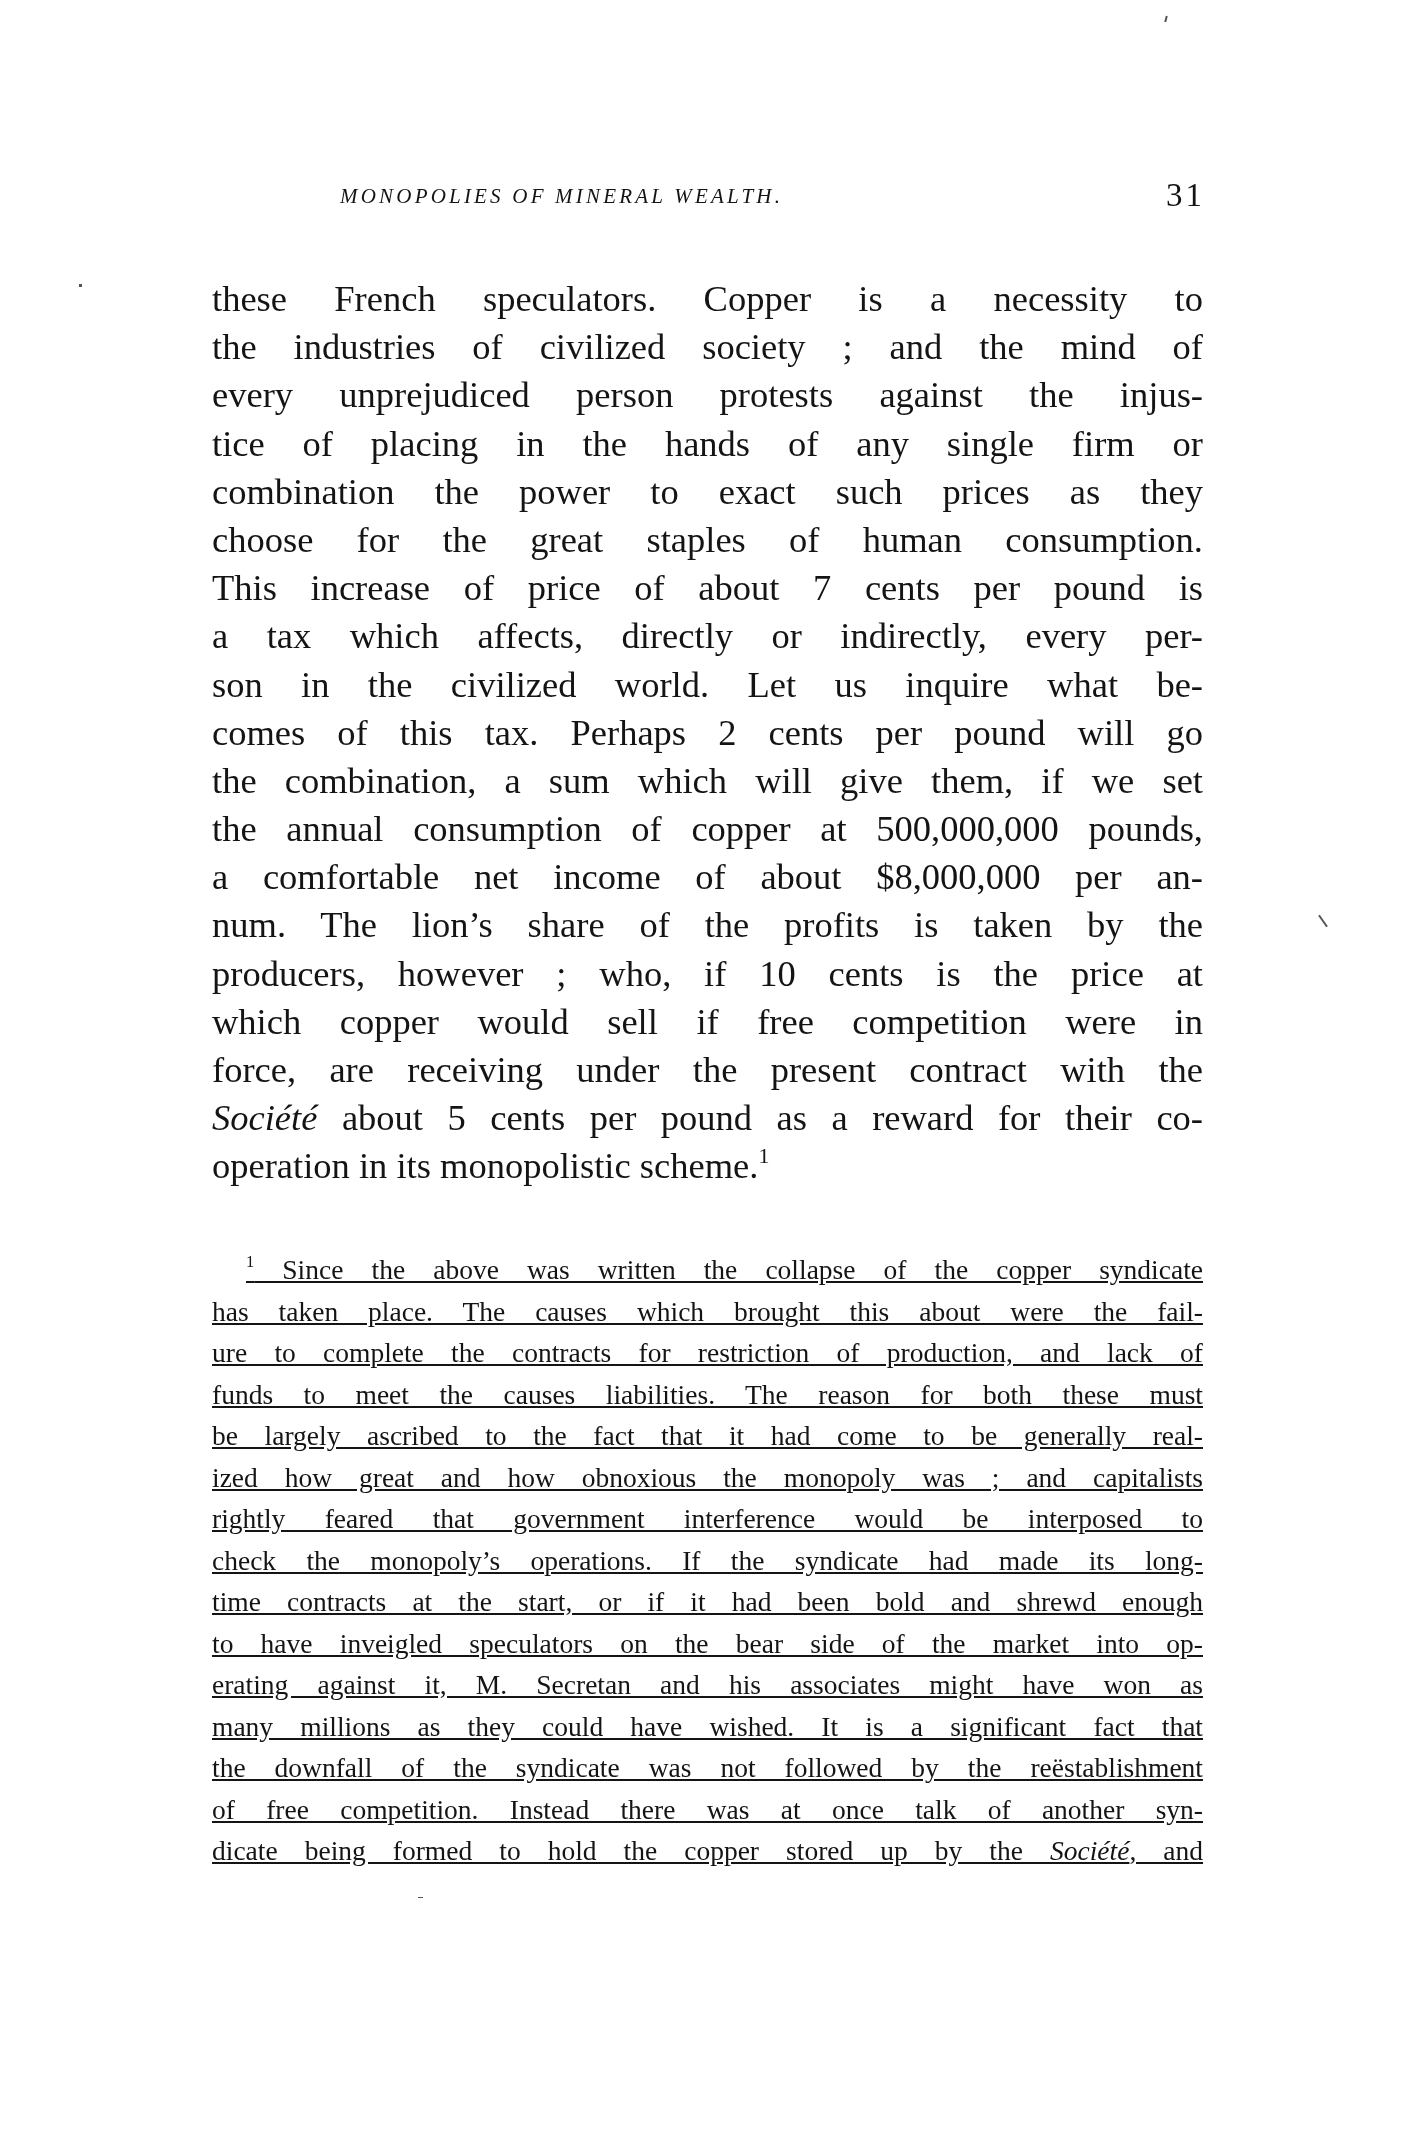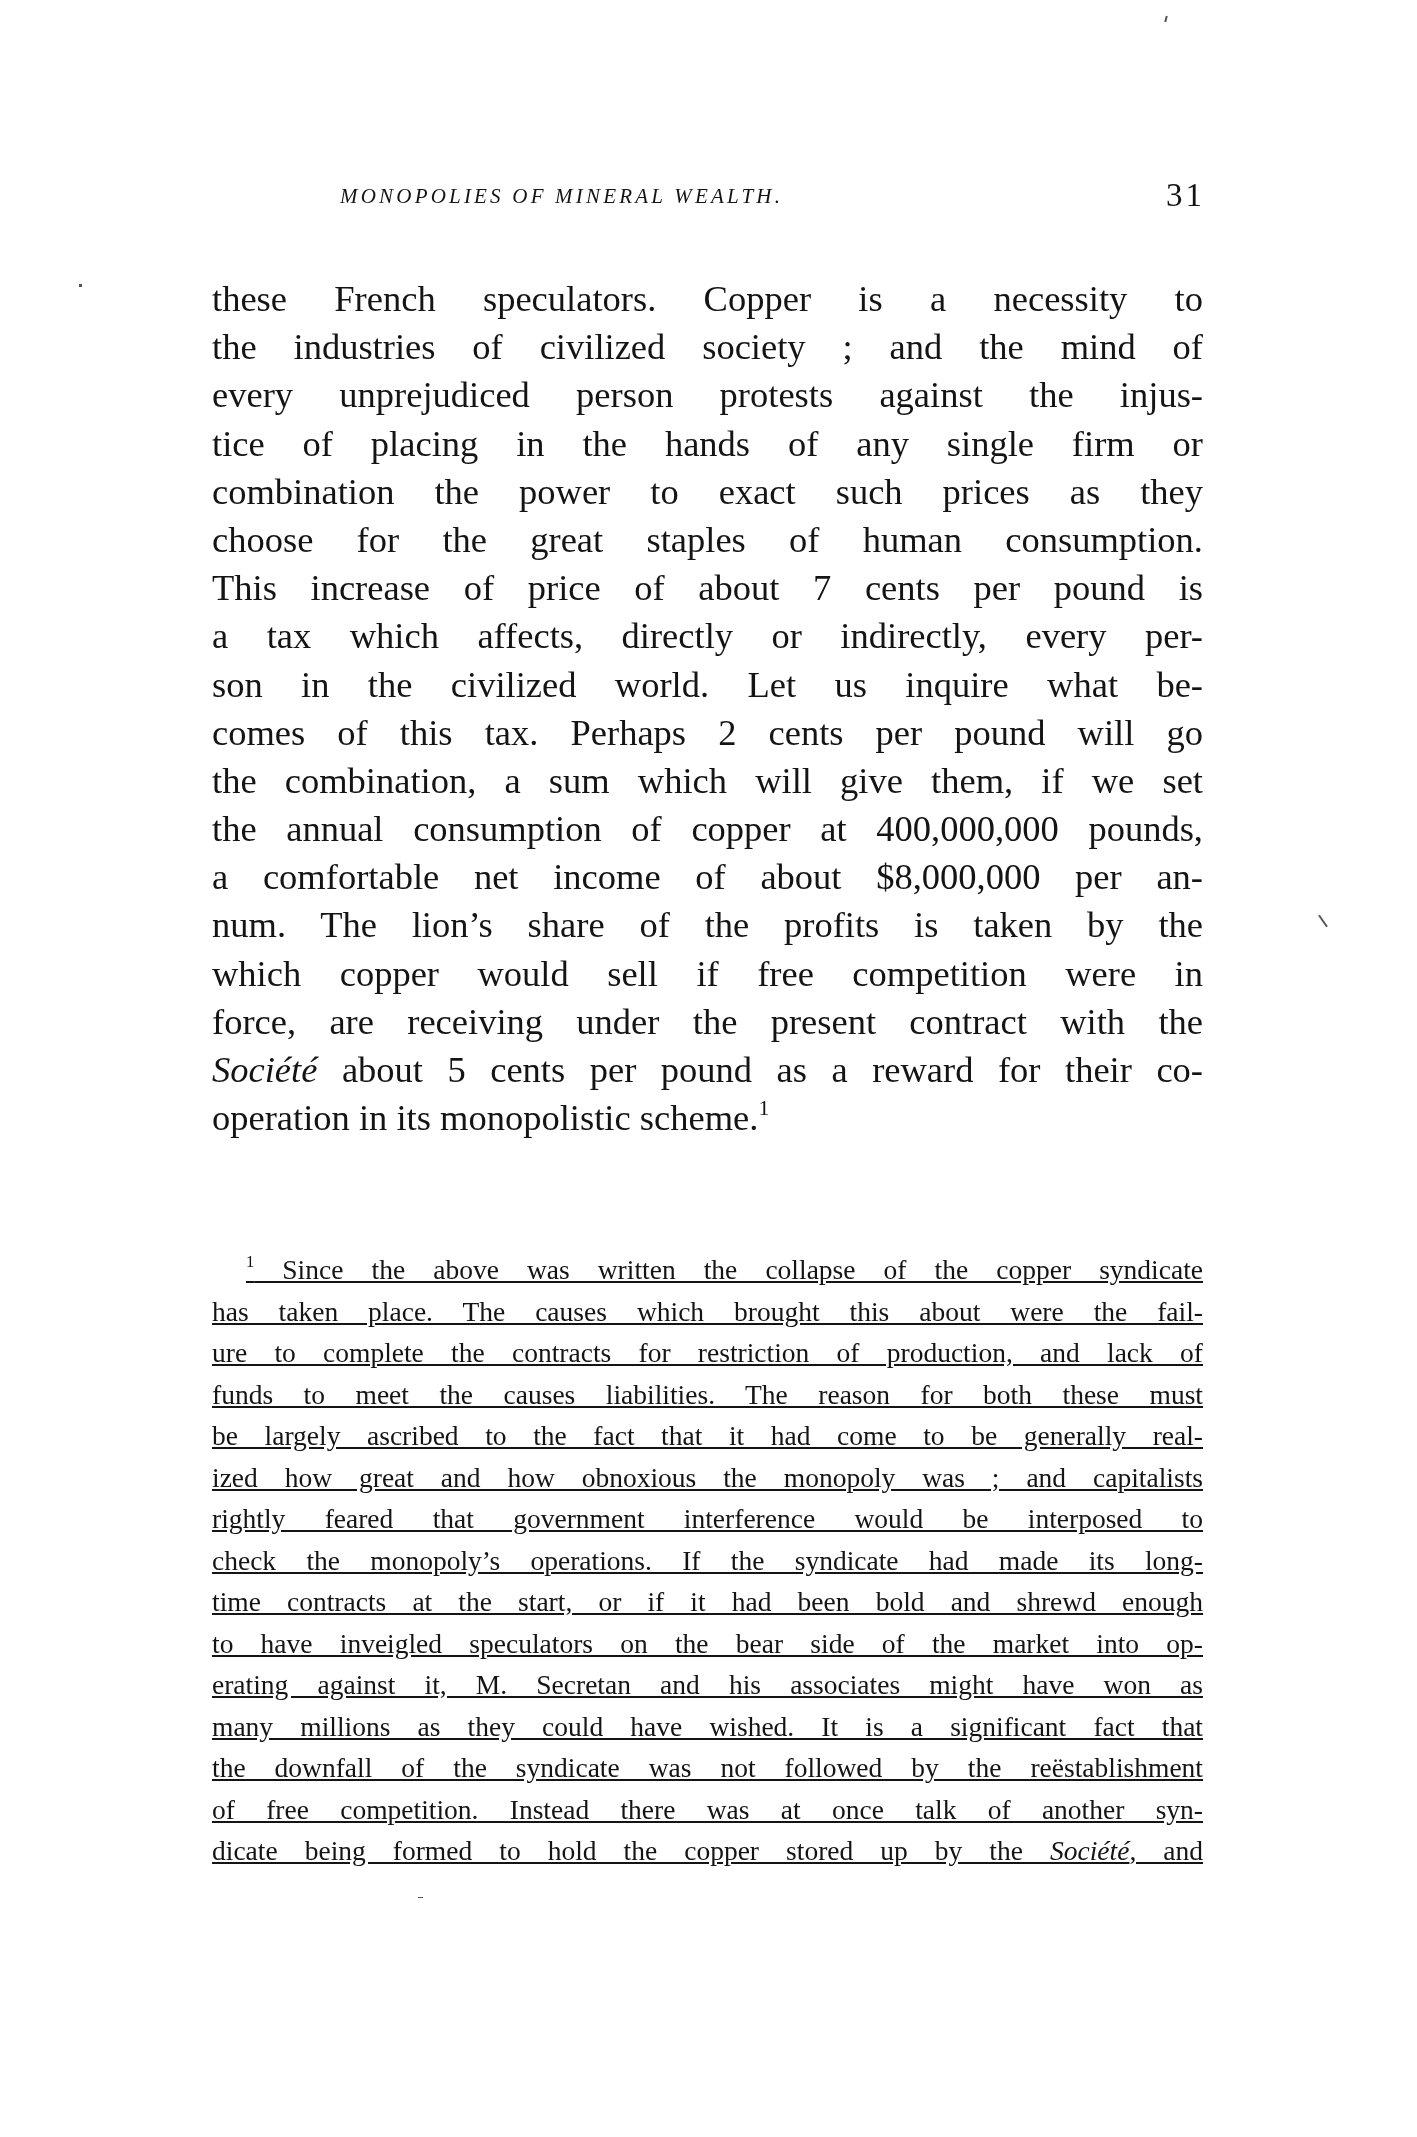--- a/index.html
+++ b/index.html
@@ -94,23 +94,24 @@
   <span class="line justify">the industries of civilized society ; and the mind of</span>
   <span class="line justify">every unprejudiced person protests against the injus-</span>
   <span class="line justify">tice of placing in the hands of any single firm or</span>
   <span class="line justify">combination the power to exact such prices as they</span>
   <span class="line justify">choose for the great staples of human consumption.</span>
   <span class="line justify">This increase of price of about 7 cents per pound is</span>
   <span class="line justify">a tax which affects, directly or indirectly, every per-</span>
   <span class="line justify">son in the civilized world. Let us inquire what be-</span>
   <span class="line justify">comes of this tax. Perhaps 2 cents per pound will go</span>
   <span class="line justify">the combination, a sum which will give them, if we set</span>
-  <span class="line justify">the annual consumption of copper at 400,000,000 pounds,</span>
+  <span class="line justify">the annual consumption of copper at 500,000,000 pounds,</span>
   <span class="line justify">a comfortable net income of about $8,000,000 per an-</span>
   <span class="line justify">num. The lion’s share of the profits is taken by the</span>
+  <span class="line justify">producers, however ; who, if 10 cents is the price at</span>
   <span class="line justify">which copper would sell if free competition were in</span>
   <span class="line justify">force, are receiving under the present contract with the</span>
   <span class="line justify"><em>Société</em><span> about 5 cents per pound as a reward for their co-</span></span>
   <span class="line justify last"><span>operation in its monopolistic scheme.</span><sup>1</sup></span>
 </div>
 
 <div class="footnote">
   <span class="line justify indent"><sup>1</sup><span> Since the above was written the collapse of the copper syndicate</span></span>
   <span class="line justify">has taken place. The causes which brought this about were the fail-</span>
   <span class="line justify">ure to complete the contracts for restriction of production, and lack of</span>

